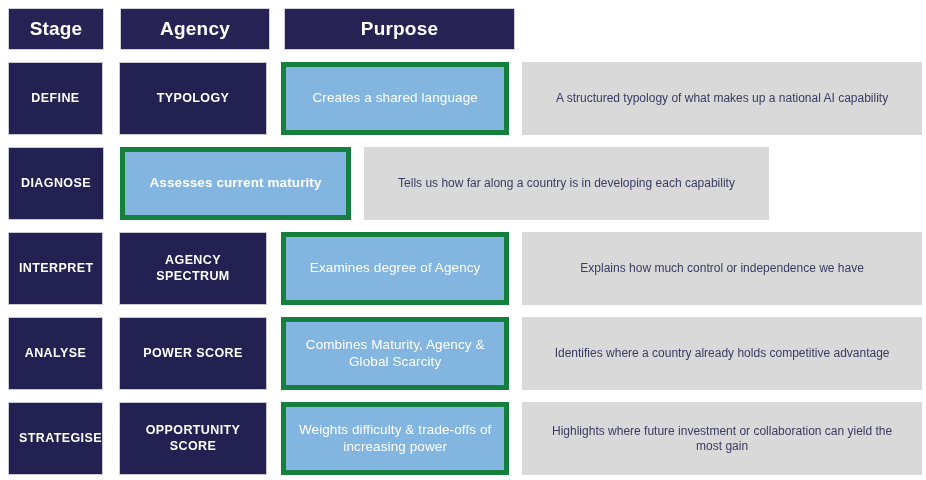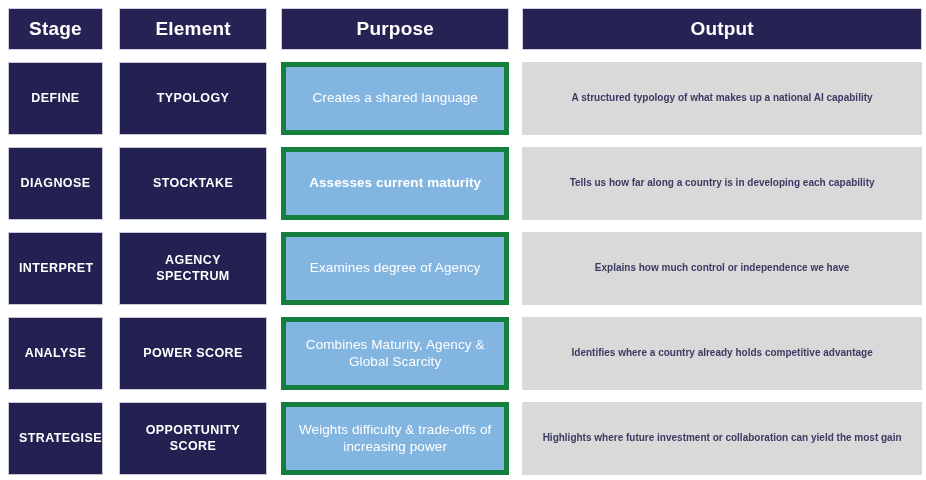--- a/index.html
+++ b/index.html
@@ -82,48 +82,45 @@
   }
   .cell.blue.emphasis {
     font-weight: bold;
   }
 
   
   .cell.gray {
     background: #d9d9d9;
     border: 1px solid #d9d9d9;
     color: #3b3a63;
-    font-size: 10px;
-    font-weight: bold;
+    font-size: 12px;
+    font-weight: normal;
     padding-left: 18px;
     padding-right: 18px;
   }
 
   .cell-text {
     display: block;
     width: 100%;
   }
 </style>
 </head>
 <body>
 
 <div id="framework-table">
 
   <div class="grid-row header-row">
     <div class="cell header col-stage">
       <span class="cell-text">Stage</span>
     </div>
     <div class="cell header col-element">
-      <span class="cell-text">Element</span>
+      <span class="cell-text">Agency</span>
     </div>
     <div class="cell header col-purpose">
       <span class="cell-text">Purpose</span>
-    </div>
-    <div class="cell header col-output">
-      <span class="cell-text">Output</span>
     </div>
   </div>
 
   <div class="grid-row data-row">
     <div class="cell navy col-stage">
       <span class="cell-text">DEFINE</span>
     </div>
     <div class="cell navy col-element">
       <span class="cell-text">TYPOLOGY</span>
     </div>
@@ -131,23 +128,20 @@
       <span class="cell-text">Creates a shared language</span>
     </div>
     <div class="cell gray col-output">
       <span class="cell-text">A structured typology of what makes up a national AI capability</span>
     </div>
   </div>
 
   <div class="grid-row data-row">
     <div class="cell navy col-stage">
       <span class="cell-text">DIAGNOSE</span>
-    </div>
-    <div class="cell navy col-element">
-      <span class="cell-text">STOCKTAKE</span>
     </div>
     <div class="cell blue emphasis col-purpose">
       <span class="cell-text">Assesses current maturity</span>
     </div>
     <div class="cell gray col-output">
       <span class="cell-text">Tells us how far along a country is in developing each capability</span>
     </div>
   </div>
 
   <div class="grid-row data-row">

